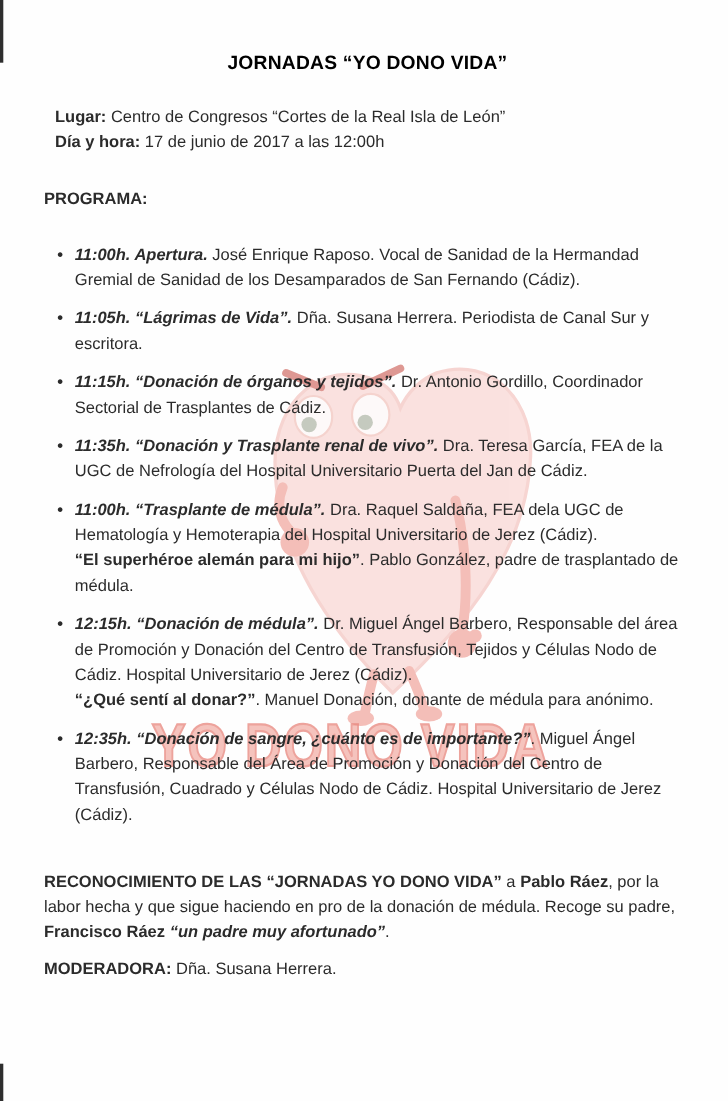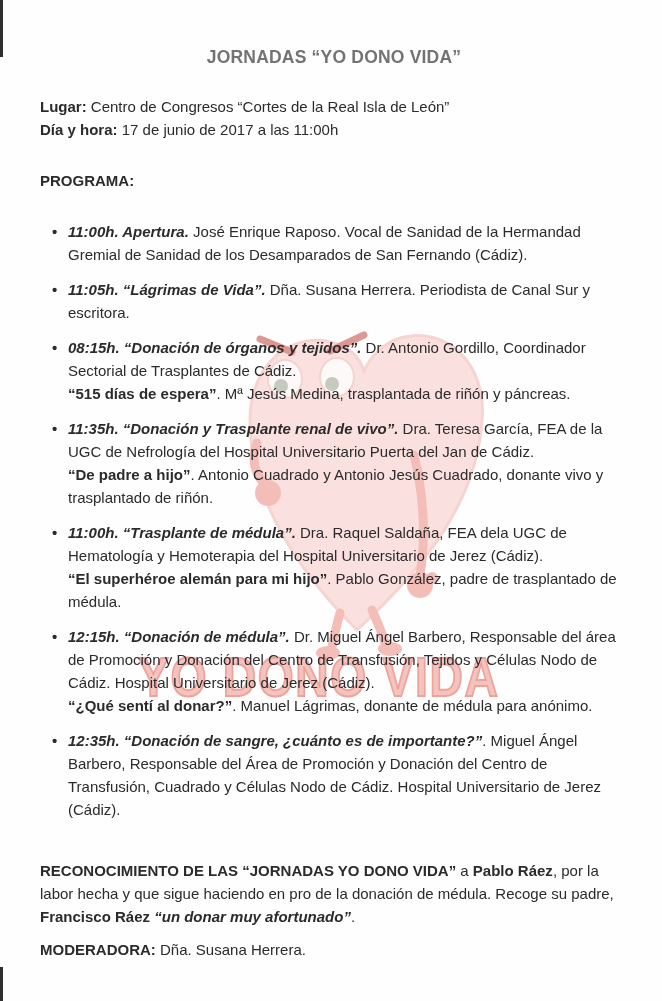--- a/index.html
+++ b/index.html
@@ -36,24 +36,24 @@
   }
 
   .content {
     position: absolute; inset: 0;
     padding: 46px 34px 0 40px;
     font-size: 15px; line-height: 23px;
     z-index: 2;
   }
   .title {
     margin: 0; text-align: center;
-    color: #737373; font-size: 17.5px; font-weight: bold;
+    color: #000000; font-size: 17.5px; font-weight: bold;
     line-height: 23px; letter-spacing: 0.2px;
   }
-  .meta { margin-top: 26px; }
+  .meta { margin-top: 26px; margin-left: 10px; }
   .meta p { margin: 0; }
   b, .b { font-weight: bold; }
   .bi { font-weight: bold; font-style: italic; }
   .program-heading { margin: 28px 0 0 0; font-weight: bold; }
   ul.program {
     list-style: none;
     margin: 28px 0 0 0; padding: 0;
   }
   ul.program > li {
     position: relative;
@@ -101,55 +101,53 @@
   </svg>
 
   <div class="wm-text">YO DONO VIDA</div>
 
   <div class="content">
 
     <h1 class="title">JORNADAS “YO DONO VIDA”</h1>
 
     <div class="meta">
       <p><b>Lugar:</b><span> Centro de Congresos “Cortes de la Real Isla de León”</span></p>
-      <p><b>Día y hora:</b><span> 17 de junio de 2017 a las 11:00h</span></p>
+      <p><b>Día y hora:</b><span> 17 de junio de 2017 a las 12:00h</span></p>
     </div>
 
     <p class="program-heading">PROGRAMA:</p>
 
     <ul class="program">
       <li>
         <span class="bi">11:00h. Apertura.</span><span> José Enrique Raposo. Vocal de Sanidad de la Hermandad Gremial de Sanidad de los Desamparados de San Fernando (Cádiz).</span>
       </li>
       <li>
         <span class="bi">11:05h. “Lágrimas de Vida”.</span><span> Dña. Susana Herrera. Periodista de Canal Sur y escritora.</span>
       </li>
       <li>
-        <span class="bi">08:15h. “Donación de órganos y tejidos”.</span><span> Dr. Antonio Gordillo, Coordinador Sectorial de Trasplantes de Cádiz.</span>
-        <div><b>“515 días de espera”</b><span>. Mª Jesús Medina, trasplantada de riñón y páncreas.</span></div>
+        <span class="bi">11:15h. “Donación de órganos y tejidos”.</span><span> Dr. Antonio Gordillo, Coordinador Sectorial de Trasplantes de Cádiz.</span>
       </li>
       <li>
         <span class="bi">11:35h. “Donación y Trasplante renal de vivo”.</span><span> Dra. Teresa García, FEA de la UGC de Nefrología del Hospital Universitario Puerta del Jan de Cádiz.</span>
-        <div><b>“De padre a hijo”</b><span>. Antonio Cuadrado y Antonio Jesús Cuadrado, donante vivo y trasplantado de riñón.</span></div>
       </li>
       <li>
         <span class="bi">11:00h. “Trasplante de médula”.</span><span> Dra. Raquel Saldaña, FEA dela UGC de Hematología y Hemoterapia del Hospital Universitario de Jerez (Cádiz).</span>
         <div><b>“El superhéroe alemán para mi hijo”</b><span>. Pablo González, padre de trasplantado de médula.</span></div>
       </li>
       <li>
         <span class="bi">12:15h. “Donación de médula”.</span><span> Dr. Miguel Ángel Barbero, Responsable del área de Promoción y Donación del Centro de Transfusión, Tejidos y Células Nodo de Cádiz. Hospital Universitario de Jerez (Cádiz).</span>
-        <div><b>“¿Qué sentí al donar?”</b><span>. Manuel Lágrimas, donante de médula para anónimo.</span></div>
+        <div><b>“¿Qué sentí al donar?”</b><span>. Manuel Donación, donante de médula para anónimo.</span></div>
       </li>
       <li>
         <span class="bi">12:35h. “Donación de sangre, ¿cuánto es de importante?”</span><span>. Miguel Ángel Barbero, Responsable del Área de Promoción y Donación del Centro de Transfusión, Cuadrado y Células Nodo de Cádiz. Hospital Universitario de Jerez (Cádiz).</span>
       </li>
     </ul>
 
     <p class="recognition">
-      <b>RECONOCIMIENTO DE LAS “JORNADAS YO DONO VIDA”</b><span> a </span><b>Pablo Ráez</b><span>, por la labor hecha y que sigue haciendo en pro de la donación de médula. Recoge su padre, </span><b>Francisco Ráez </b><span class="bi">“un donar muy afortunado”</span><span>.</span>
+      <b>RECONOCIMIENTO DE LAS “JORNADAS YO DONO VIDA”</b><span> a </span><b>Pablo Ráez</b><span>, por la labor hecha y que sigue haciendo en pro de la donación de médula. Recoge su padre, </span><b>Francisco Ráez </b><span class="bi">“un padre muy afortunado”</span><span>.</span>
     </p>
 
     <p class="moderator">
       <b>MODERADORA:</b><span> Dña. Susana Herrera.</span>
     </p>
 
   </div>
 </div>
 
 </body></html>

